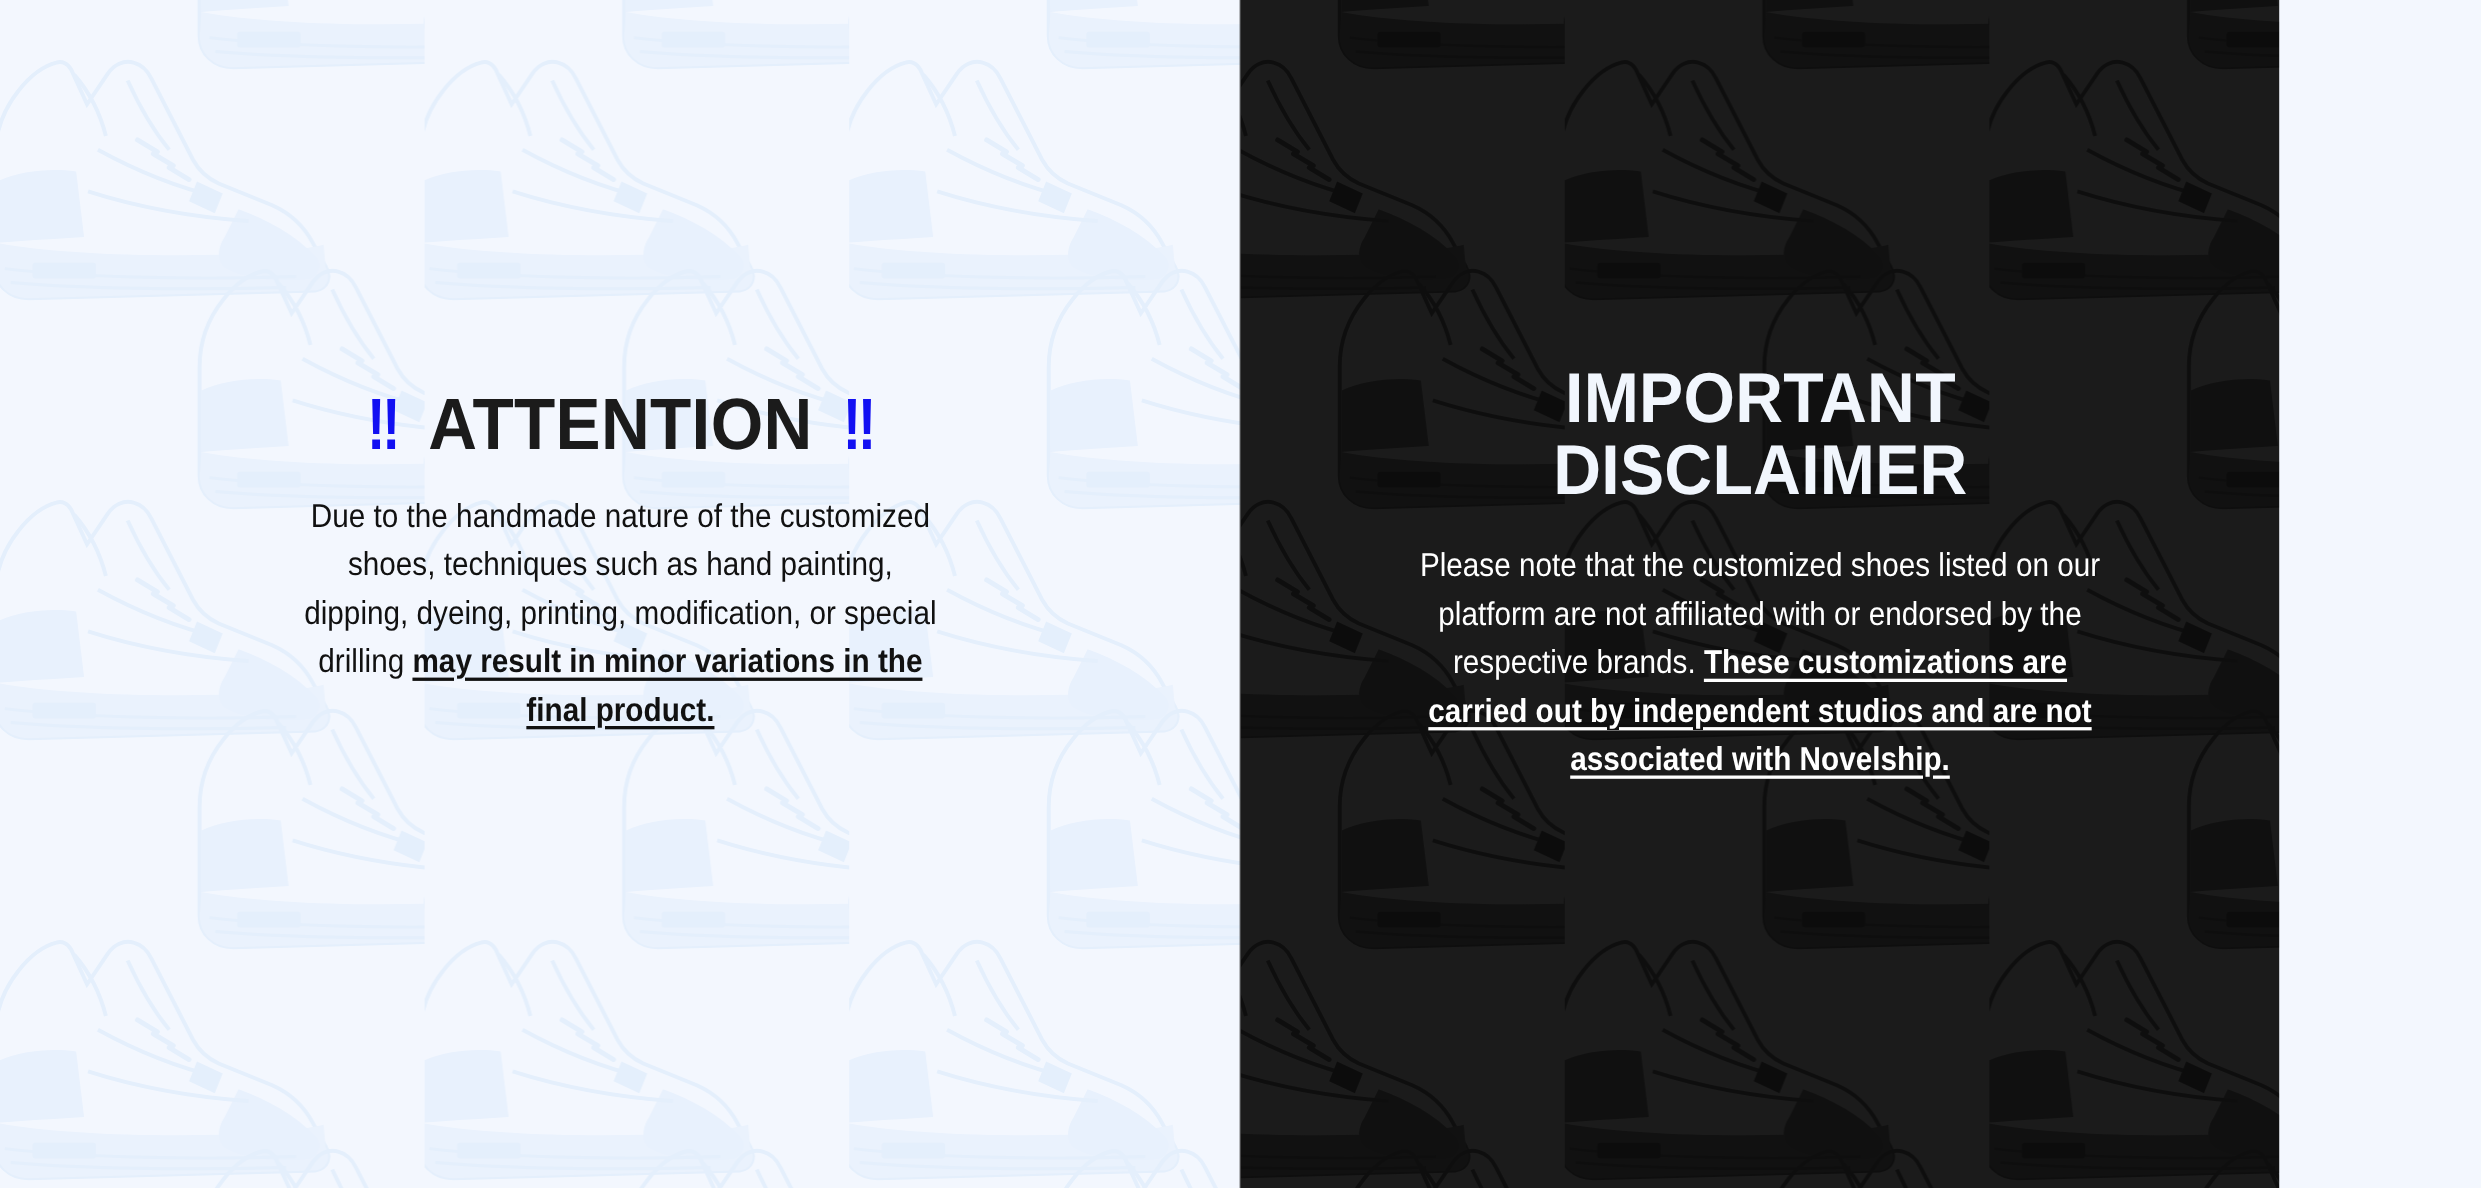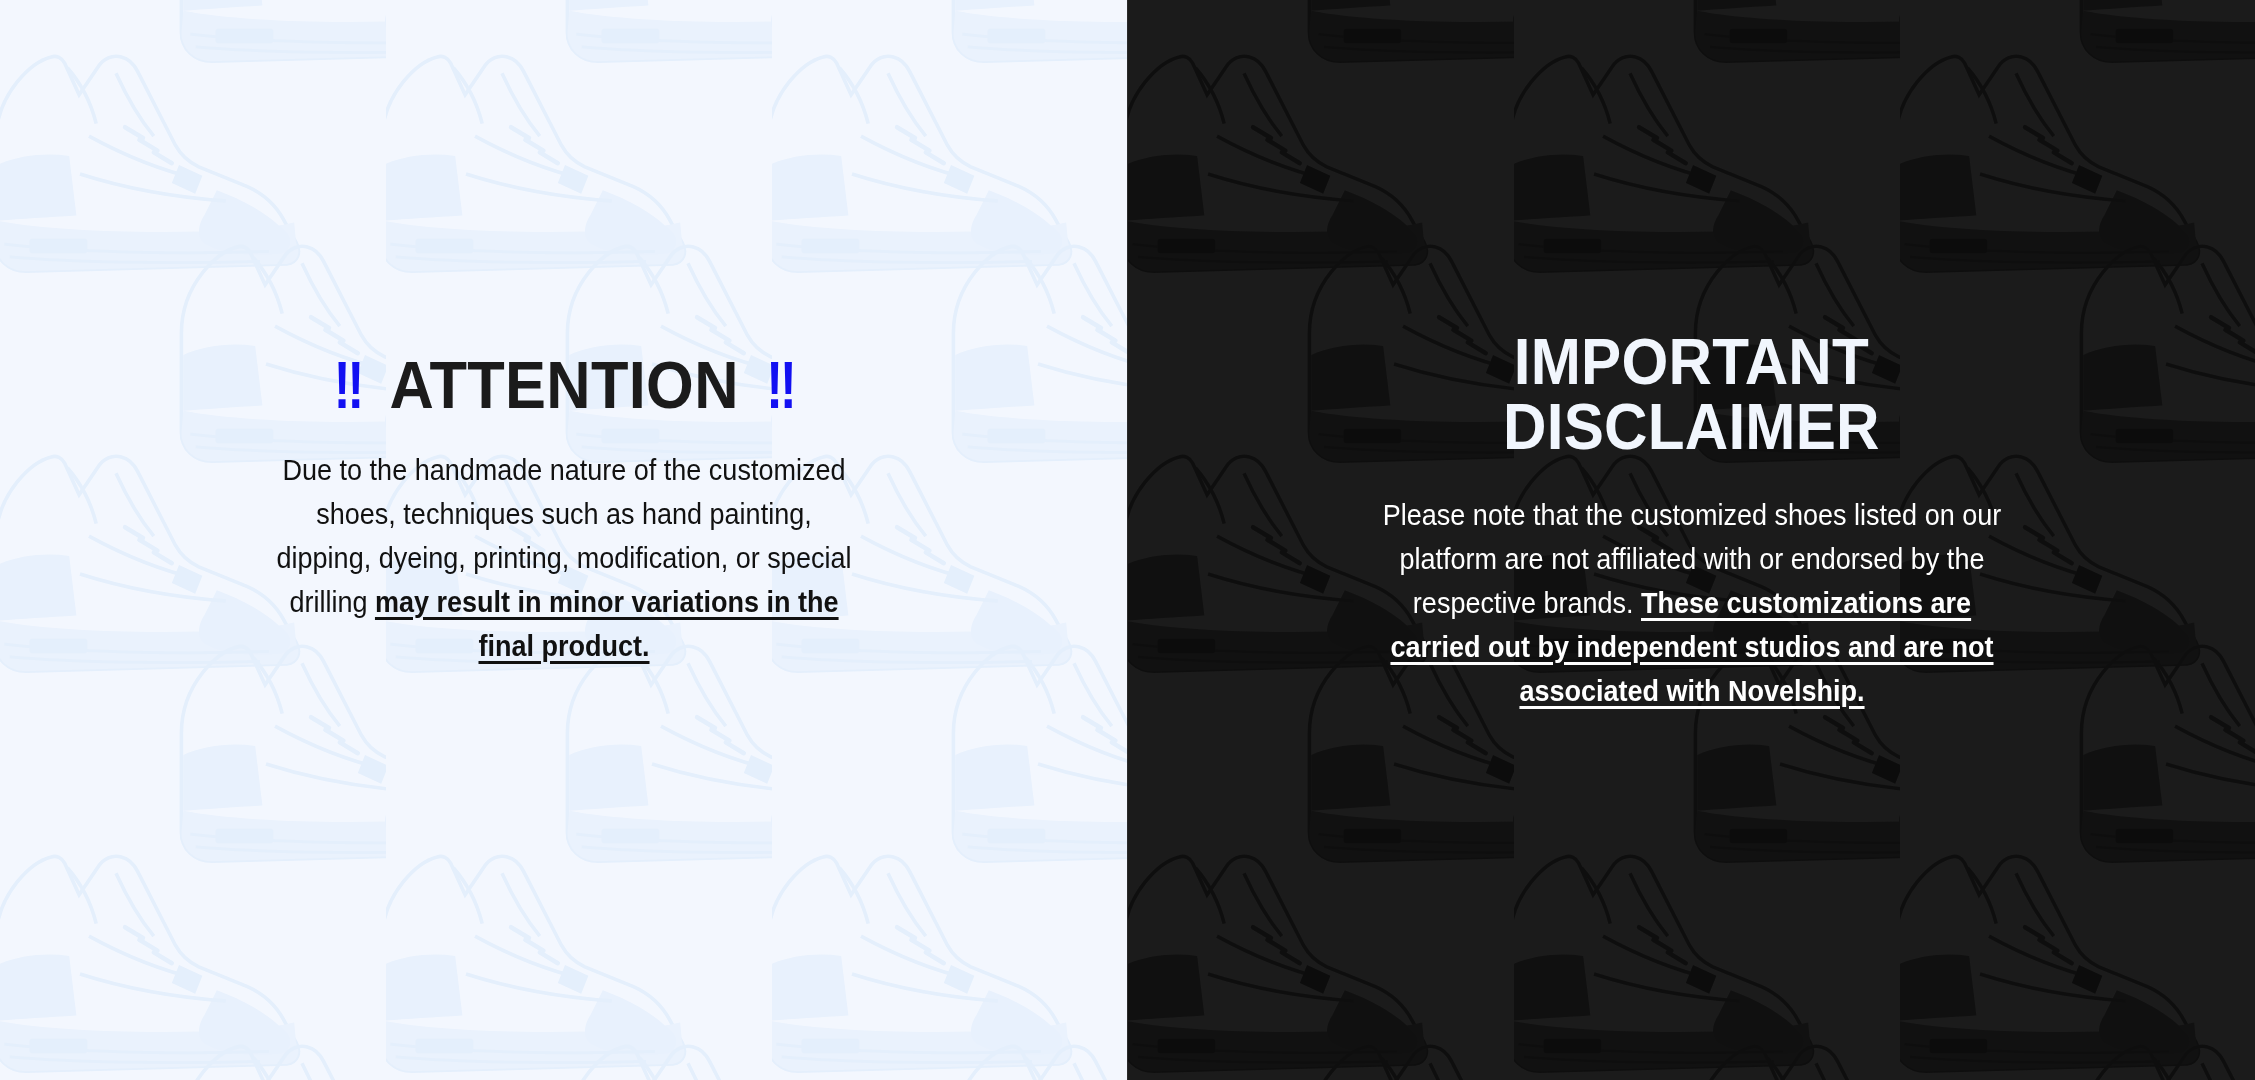--- a/index.html
+++ b/index.html
@@ -29,21 +29,21 @@
     height:1080px;
     overflow:hidden;
   }
 
   .panel--light {
     width:1128px;
     background:#F3F7FE;
   }
 
   .panel--dark {
-    width:1127px;
+    width:944px;
     background:#1B1B1B;
   }
 
   
   .pattern {
     position:absolute;
     inset:0;
     pointer-events:none;
   }
 

